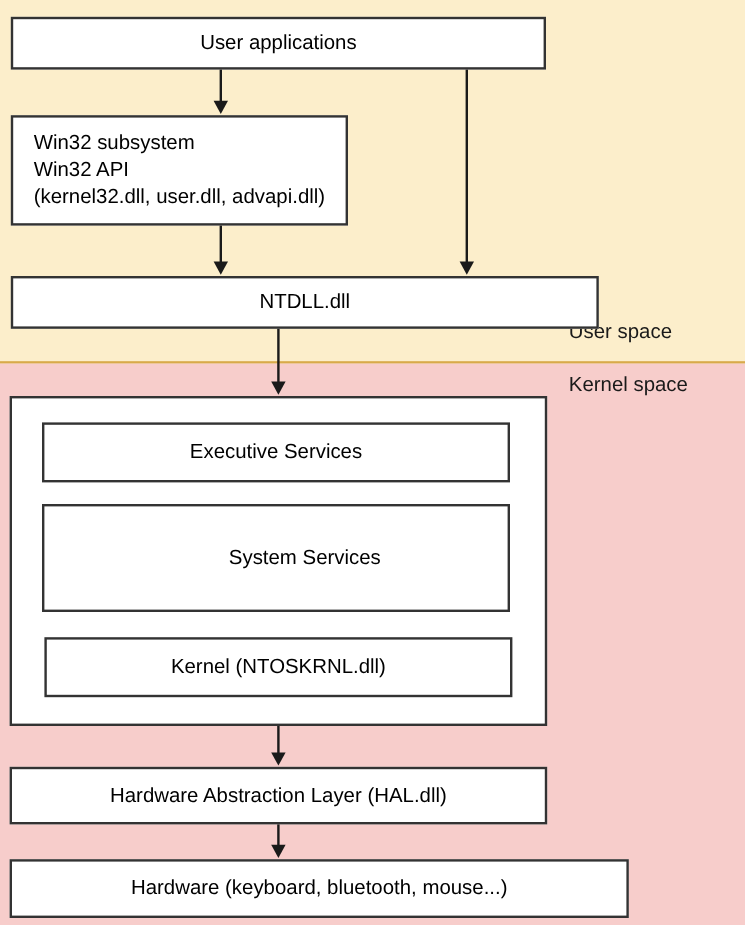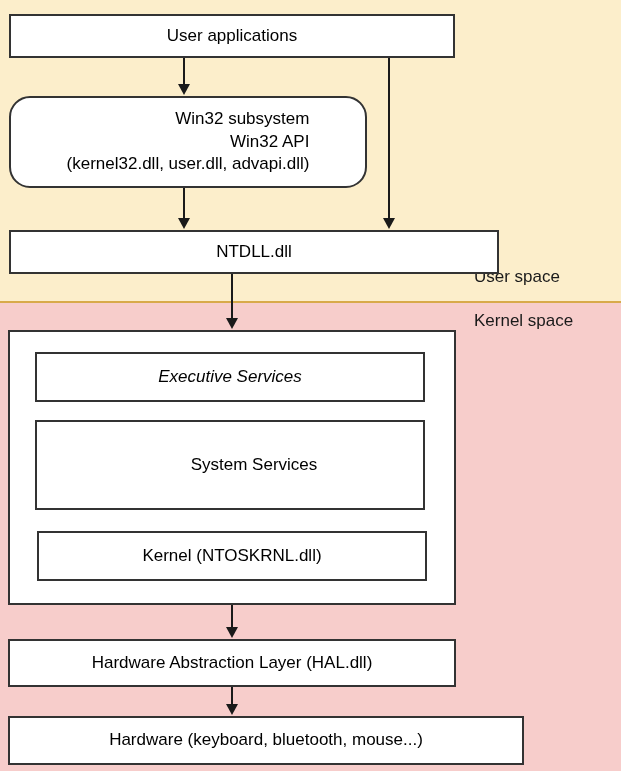--- a/index.html
+++ b/index.html
@@ -51,41 +51,41 @@
 
   
   .box {
     position: absolute;
     box-sizing: border-box;
     background: #ffffff;
     border: 2px solid #333333;
     display: flex;
     align-items: center;
     justify-content: center;
-    text-align: right;
+    text-align: left;
     font-size: 17px;
     color: #000000;
     line-height: 1.32;
     padding: 2px 6px;
   }
 
   .box-user-applications { left: 9px;  top: 14px;  width: 446px; height: 44px; }
-  .box-win32             { left: 9px;  top: 96px;  width: 358px; height: 92px; border-radius: 21px; }
+  .box-win32             { left: 9px;  top: 96px;  width: 281px; height: 92px; }
   .box-ntdll             { left: 9px;  top: 230px; width: 490px; height: 44px; }
 
   
   .box-kernel-container {
     left: 8px; top: 330px; width: 448px; height: 275px;
     background: #ffffff;
     border: 2px solid #333333;
     position: absolute;
     box-sizing: border-box;
   }
 
-  .box-executive { left: 35px; top: 352px; width: 390px; height: 50px; font-style: italic; }
+  .box-executive { left: 35px; top: 352px; width: 390px; height: 50px; }
 
   
   .split-row {
     position: absolute;
     left: 35px; top: 420px; width: 390px; height: 90px;
     box-sizing: border-box;
     border: 2px solid #333333;
     background: #ffffff;
     display: flex;
   }

